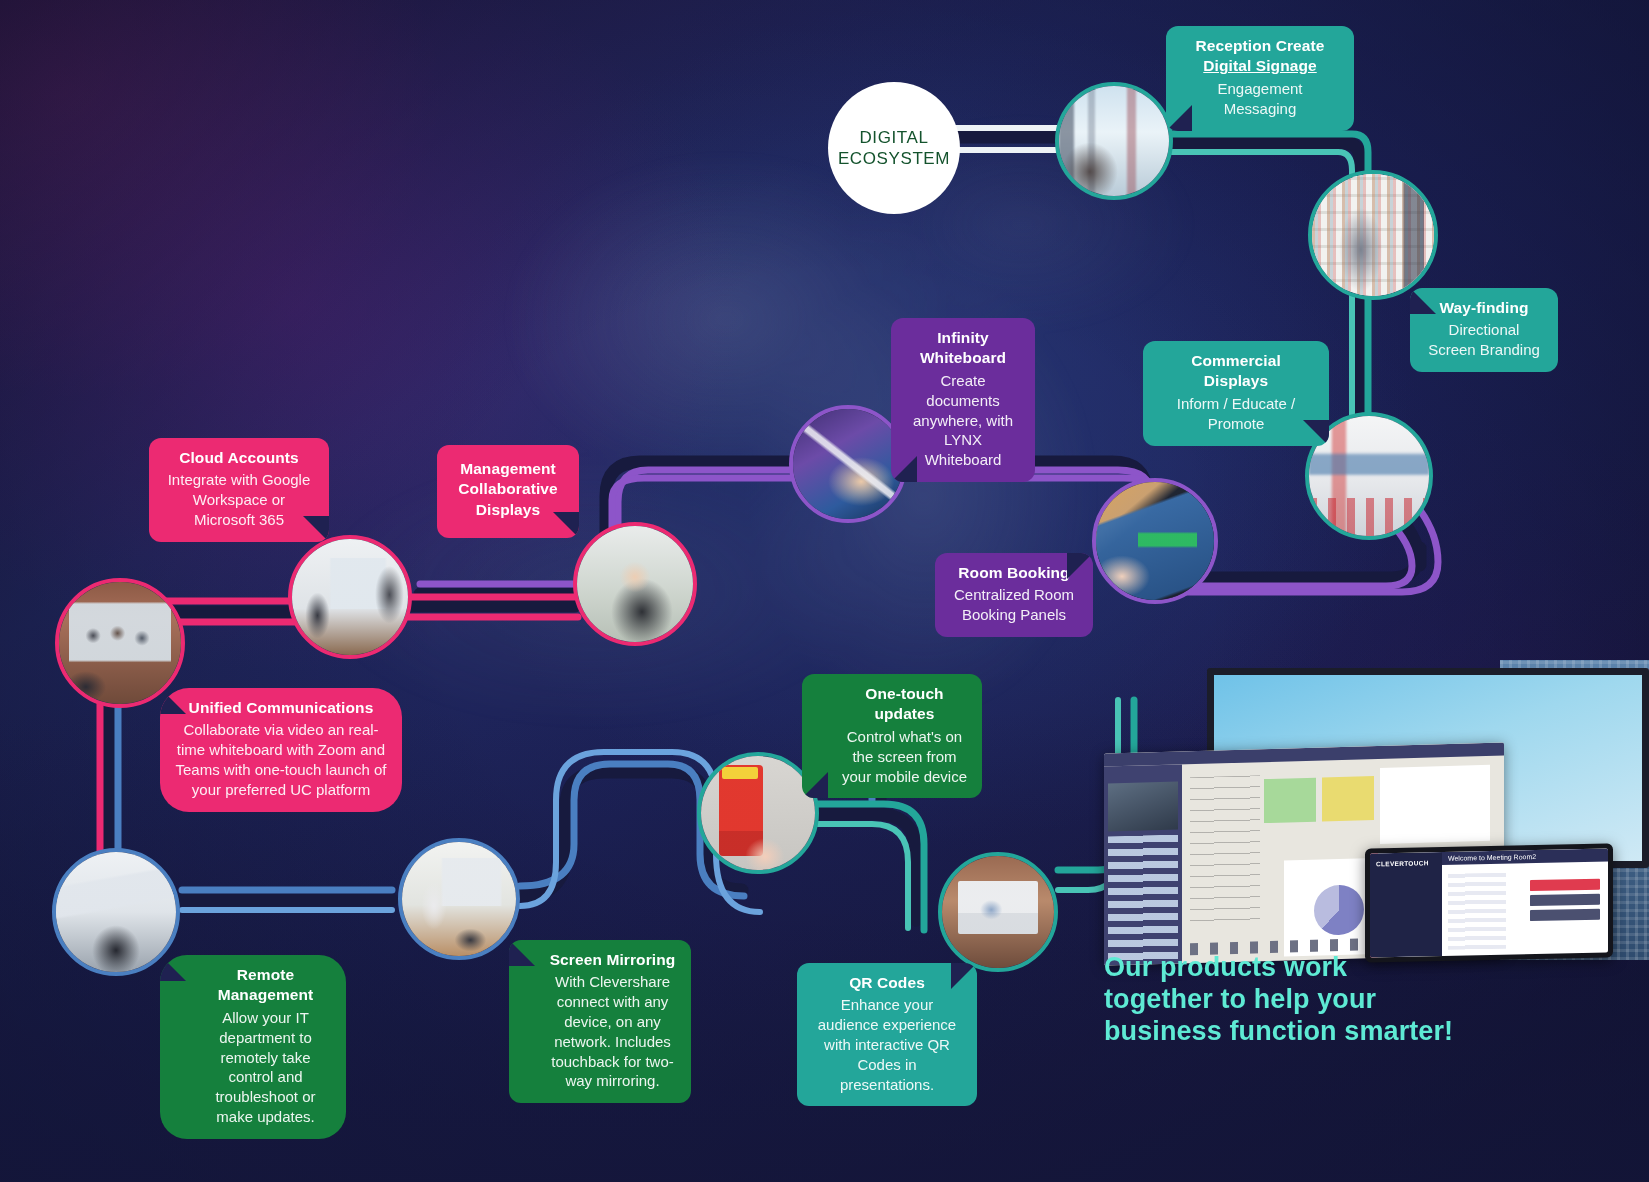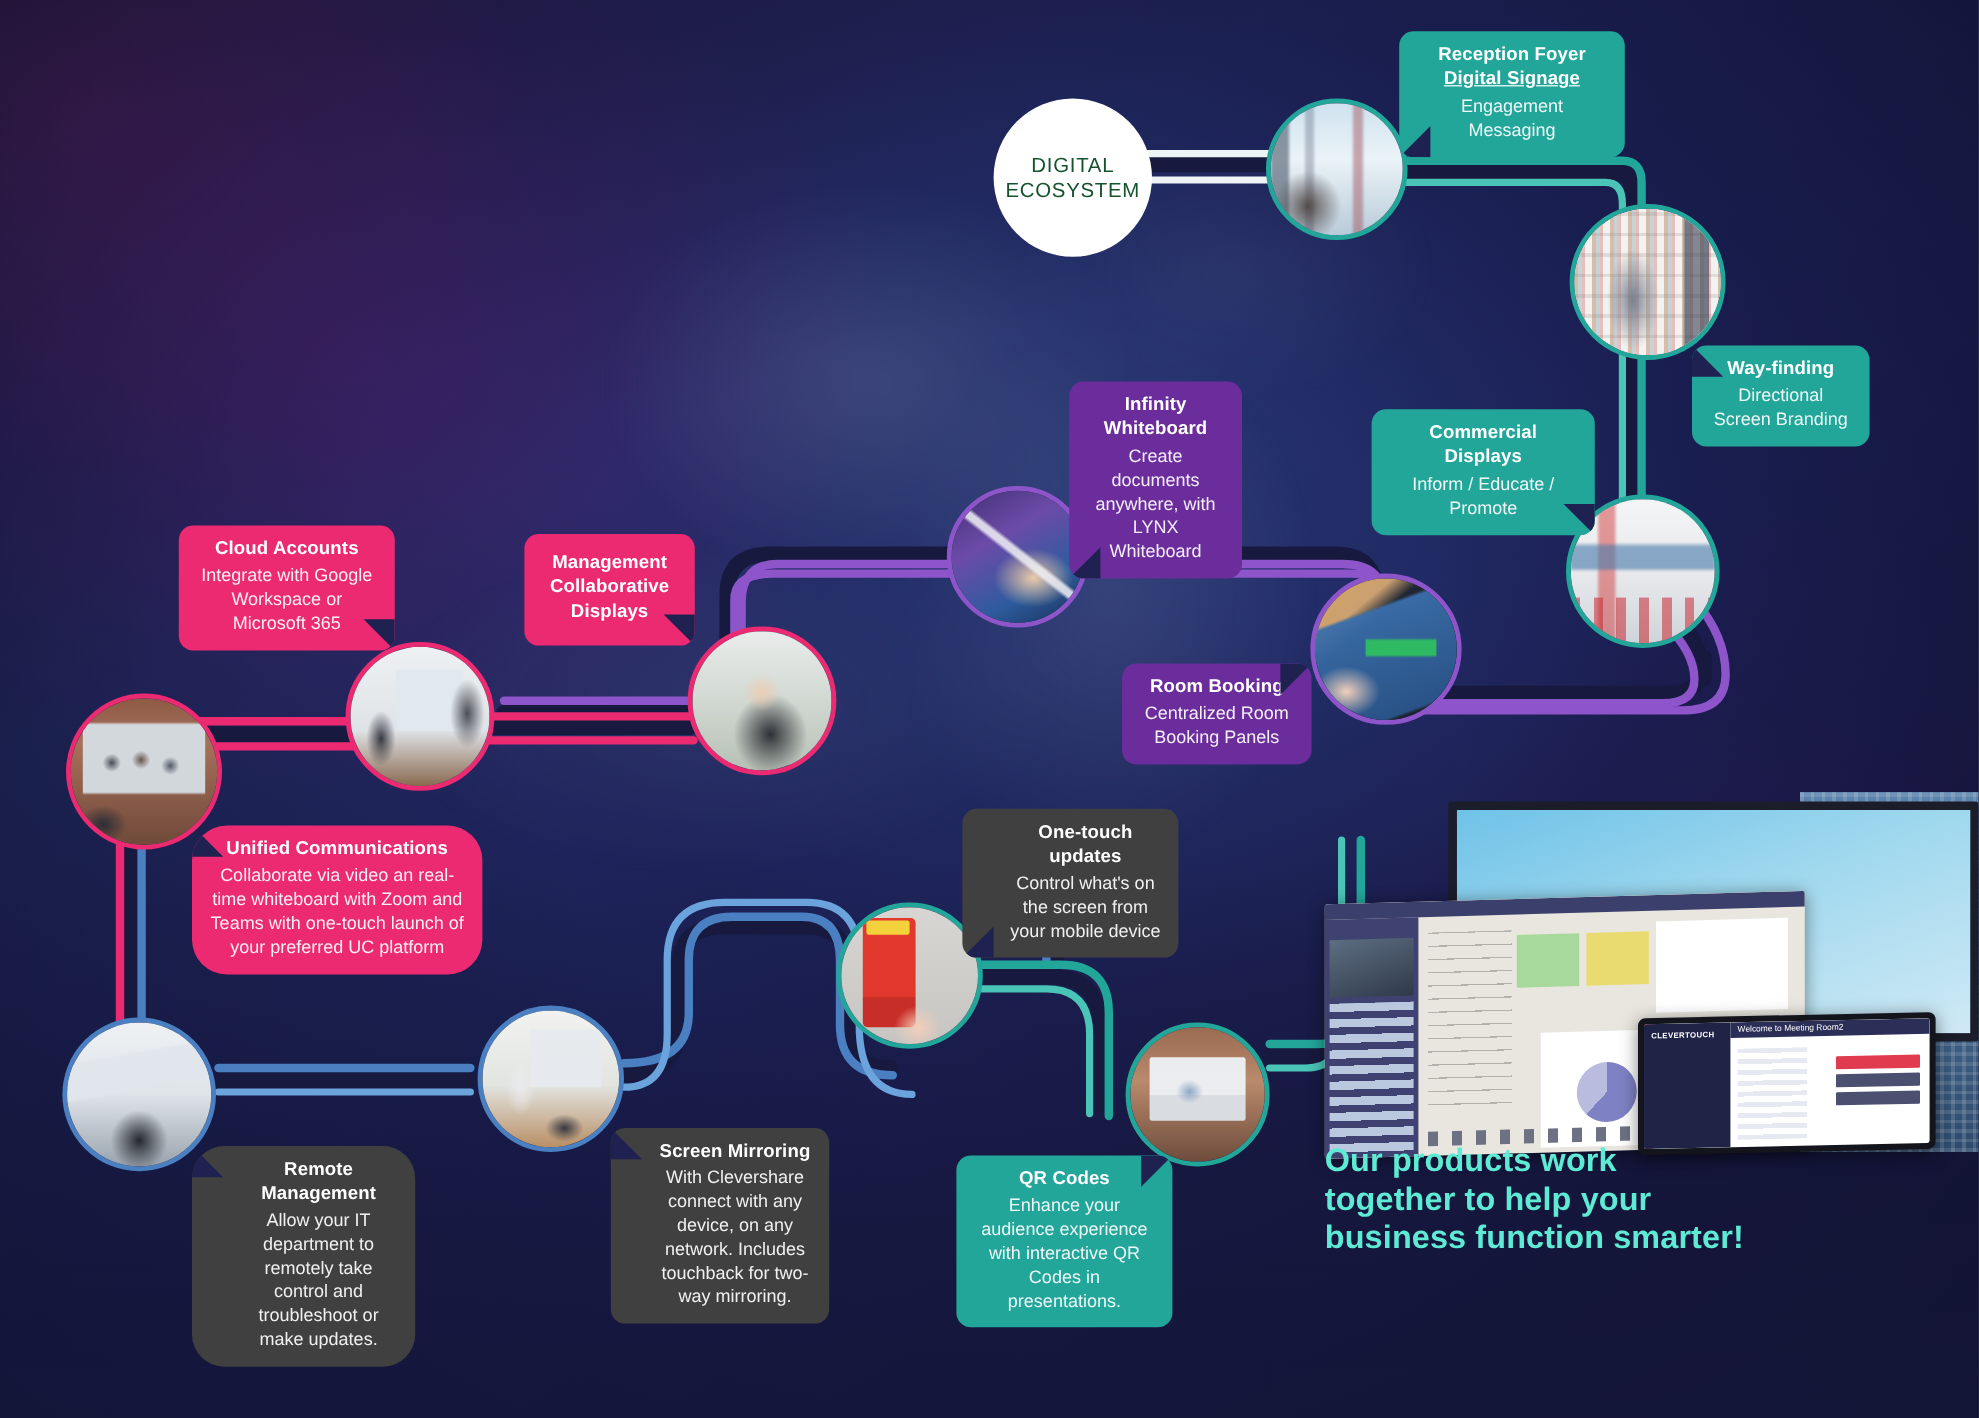--- a/index.html
+++ b/index.html
@@ -76,21 +76,21 @@
     border-style: solid;
   }
   .notch.bl { left:0; bottom:0; border-width: 0 0 26px 26px; border-color: transparent transparent #1f2151 transparent; }
   .notch.tl { left:0; top:0;  border-width: 26px 0 0 26px; border-color: transparent transparent transparent #1f2151; }
   .notch.br { right:0; bottom:0; border-width: 0 26px 26px 0; border-color: transparent #1f2151 transparent transparent; }
   .notch.tr { right:0; top:0;  border-width: 0 26px 26px 0; border-color: transparent transparent transparent transparent; }
 
   .c-teal   { background:#23a69a; }
   .c-pink   { background:#ec2a72; }
   .c-purple { background:#6b2d9c; }
-  .c-blue   { background:#404040;padding-left:39px; }
+  .c-blue   { background:#15803d;padding-left:39px; }
 
   
   .node {
     position: absolute;
     border-radius: 50%;
     overflow: hidden;
     border: 4px solid #23a69a;
     background: #2b3050;
   }
   .node.ring-pink   { border-color:#ec2a72; }
@@ -371,21 +371,21 @@
 
   <div class="node ring-teal" style="left:938px; top:852px; width:120px; height:120px;">
     <div class="ph" style="background: linear-gradient(180deg,#9a6a52 0%,#b98a6c 40%,#6e4c3c 100%);"></div>
     <div class="ph" style="background: linear-gradient(180deg, rgba(238,242,246,.95) 0 60%, rgba(220,226,232,.95) 60% 100%);
       left:14%; right:14%; top:22%; bottom:30%; border-radius:2px;"></div>
     <div class="ph" style="background: radial-gradient(ellipse 16px 14px at 44% 48%, rgba(120,150,190,.8), rgba(0,0,0,0) 70%);"></div>
   </div>
 
   <div class="label c-teal" style="left:1166px; top:26px; width:188px;">
     <span class="notch bl"></span>
-    <span class="l-title">Reception Foyer</span>
+    <span class="l-title">Reception Create</span>
     <span class="l-title" style="margin-top:-2px;text-decoration:underline;">Digital Signage</span>
     <span class="l-sub">Engagement Messaging</span>
   </div>
 
   <div class="label c-teal" style="left:1410px; top:288px; width:148px;">
     <span class="notch tl"></span>
     <span class="l-title">Way-finding</span>
     <span class="l-sub">Directional Screen Branding</span>
   </div>
 

